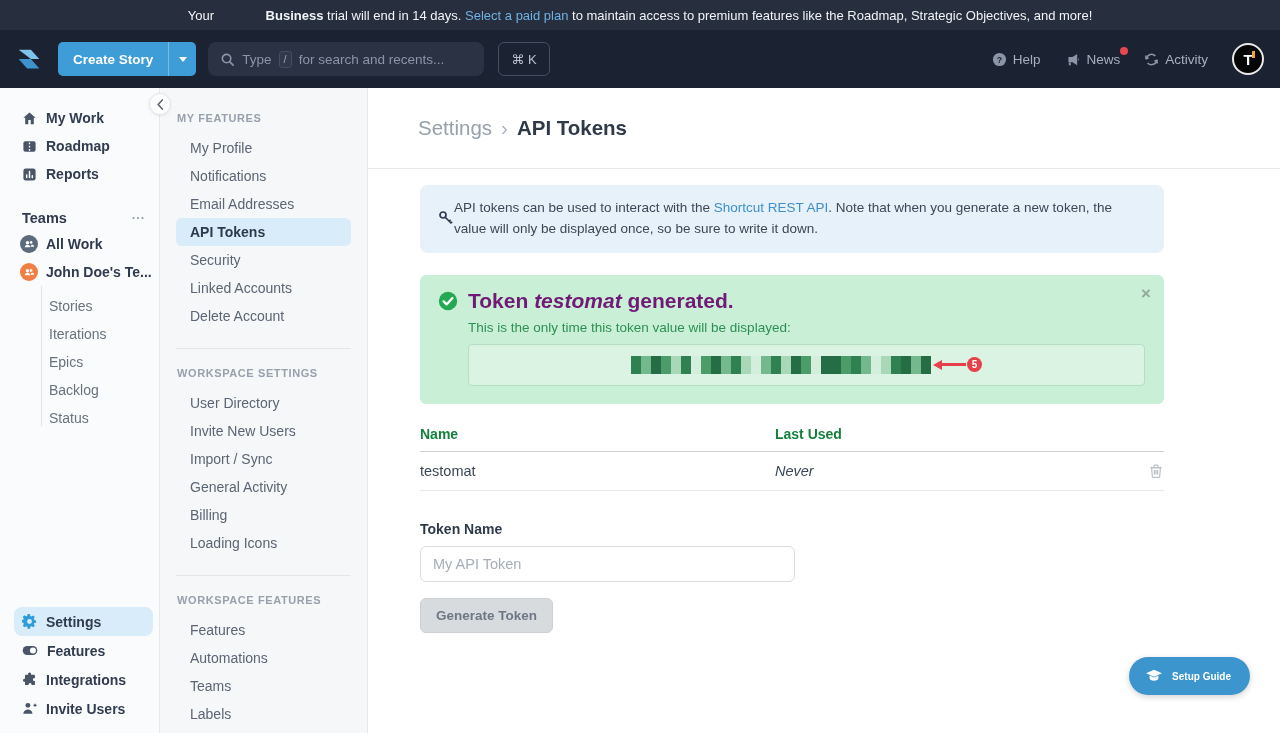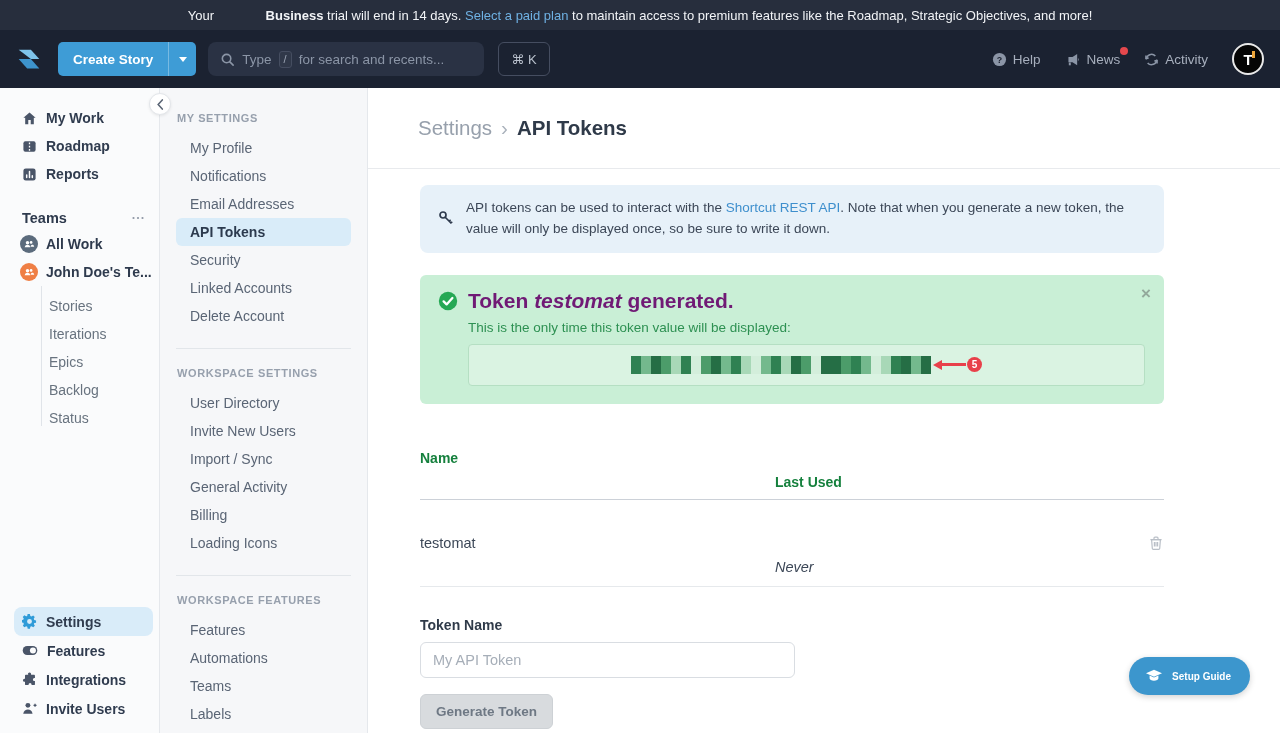--- a/index.html
+++ b/index.html
@@ -60,21 +60,21 @@
 
   
   .main { flex:1; background:#fff; position:relative; }
   .main-head { padding:28px 0 0 50px; height:81px; border-bottom:1px solid #e8eaed; }
   .crumb { font-size:20.5px; display:flex; align-items:center; gap:9px; }
   .crumb .parent { color:#97a0ac; cursor:pointer; }
   .crumb .sep { color:#aab2bc; }
   .crumb .current { color:#2f3a49; font-weight:bold; }
   .content { padding:16px 0 0 52px; width:796px; }
 
-  .infobox { width:744px; background:#e7f1f9; border-radius:8px; padding:13px 20px 13px 18px; display:flex; gap:12px; font-size:13.5px; color:#3c4757; line-height:1.55; }
+  .infobox { width:744px; background:#e7f1f9; border-radius:8px; padding:13px 20px 13px 18px; display:flex; font-size:13.5px; color:#3c4757; line-height:1.55; }
   .infobox svg { flex:0 0 auto; margin-top:12px; color:#2e3a4d; }
   .infobox a { color:#3e8fcd; text-decoration:none; cursor:pointer; }
 
   .toast { width:744px; background:#c9efd6; border-radius:6px; margin-top:22px; padding:14px 18px 18px; position:relative; }
   .toast-head { display:flex; align-items:center; gap:10px; }
   .toast-title { font-size:21px; font-weight:bold; color:#701a75; }
   .toast-title .tok { font-style:italic; }
   .toast-close { position:absolute; top:10px; right:13px; color:#93a89b; font-size:17px; font-weight:bold; cursor:pointer; line-height:1; }
   .toast-sub { margin:7px 0 0 30px; font-size:13.5px; color:#2d9052; }
   .token-box { margin:9px 0 0 30px; width:677px; height:42px; background:#daf3e2; border:1px solid #b5dfc3; border-radius:4px; display:flex; align-items:center; justify-content:center; }
@@ -82,21 +82,21 @@
   [data-name="token-redacted"] { display:flex; }
   [data-name="token-redacted"] span { width:10px; height:18px; display:block; }
   .arrow { display:flex; align-items:center; margin-left:2px; }
   .arrow .head { width:0; height:0; border-top:5px solid transparent; border-bottom:5px solid transparent; border-right:9px solid #e8404a; }
   .arrow .shaft { width:24px; height:3px; background:#e8404a; }
   .num-badge { width:15px; height:15px; border-radius:50%; background:#e8404a; color:#fff; font-size:10px; font-weight:bold; display:flex; align-items:center; justify-content:center; margin-left:1px; }
 
   .tok-table { width:744px; margin-top:14px; }
   .trow { display:flex; align-items:center; }
   .trow .c1 { width:355px; }
-  .trow .c2 { flex:1;margin-top:48px; }
+  .trow .c2 { flex:1; }
   .thead { font-size:14px; font-weight:bold; color:#15803d; padding:8px 0 9px; border-bottom:1px solid #ccd1d8; }
   .tbody-row { font-size:14.5px; color:#3c4757; padding:11px 0; border-bottom:1px solid #e6e9ec; }
   .tbody-row .never { font-style:italic; }
   .trash { margin-left:auto; color:#b9bfc7; cursor:pointer; display:flex; }
 
   .form-label { margin:30px 0 9px; font-size:14px; font-weight:bold; color:#2f3a49; }
   .form-input { width:375px; height:36px; border:1px solid #d9dde2; border-radius:6px; padding:0 12px; font-size:14.5px; color:#3c4757; font-family:inherit; outline:none; background:#fff; }
   .form-input::placeholder { color:#a6aeb8; }
   .gen-btn { margin-top:16px; background:#d8dbde; border:1px solid #cdd1d5; color:#6e7884; font-size:13.5px; font-weight:bold; padding:9px 15px; border-radius:6px; font-family:inherit; cursor:pointer; }
 
@@ -289,21 +289,21 @@
               <path d="M1.3 13.6c.6-3 2.6-4.5 5-4.5s4.4 1.5 5 4.5z" fill="currentColor"></path>
               <path d="M12.3 4.6h3.2M13.9 3v3.2" stroke="currentColor" stroke-width="1.4"></path>
             </svg>
           </span>
         <span data-name="sidebar-label">Invite Users</span>
       </div>
     </div>
   </div>
 
   <div class="snav" data-name="settings-sidebar">
-    <div class="snav-title" data-name="section-title-my-account">MY SETTINGS</div>
+    <div class="snav-title" data-name="section-title-my-account">MY FEATURES</div>
     <div class="snav-item" data-name="settings-nav-my-profile">
         <span data-name="settings-nav-label">My Profile</span>
       </div>
     <div class="snav-item" data-name="settings-nav-notifications">
         <span data-name="settings-nav-label">Notifications</span>
       </div>
     <div class="snav-item" data-name="settings-nav-email-addresses">
         <span data-name="settings-nav-label">Email Addresses</span>
       </div>
     <div class="snav-item active" data-name="settings-nav-api-tokens">

